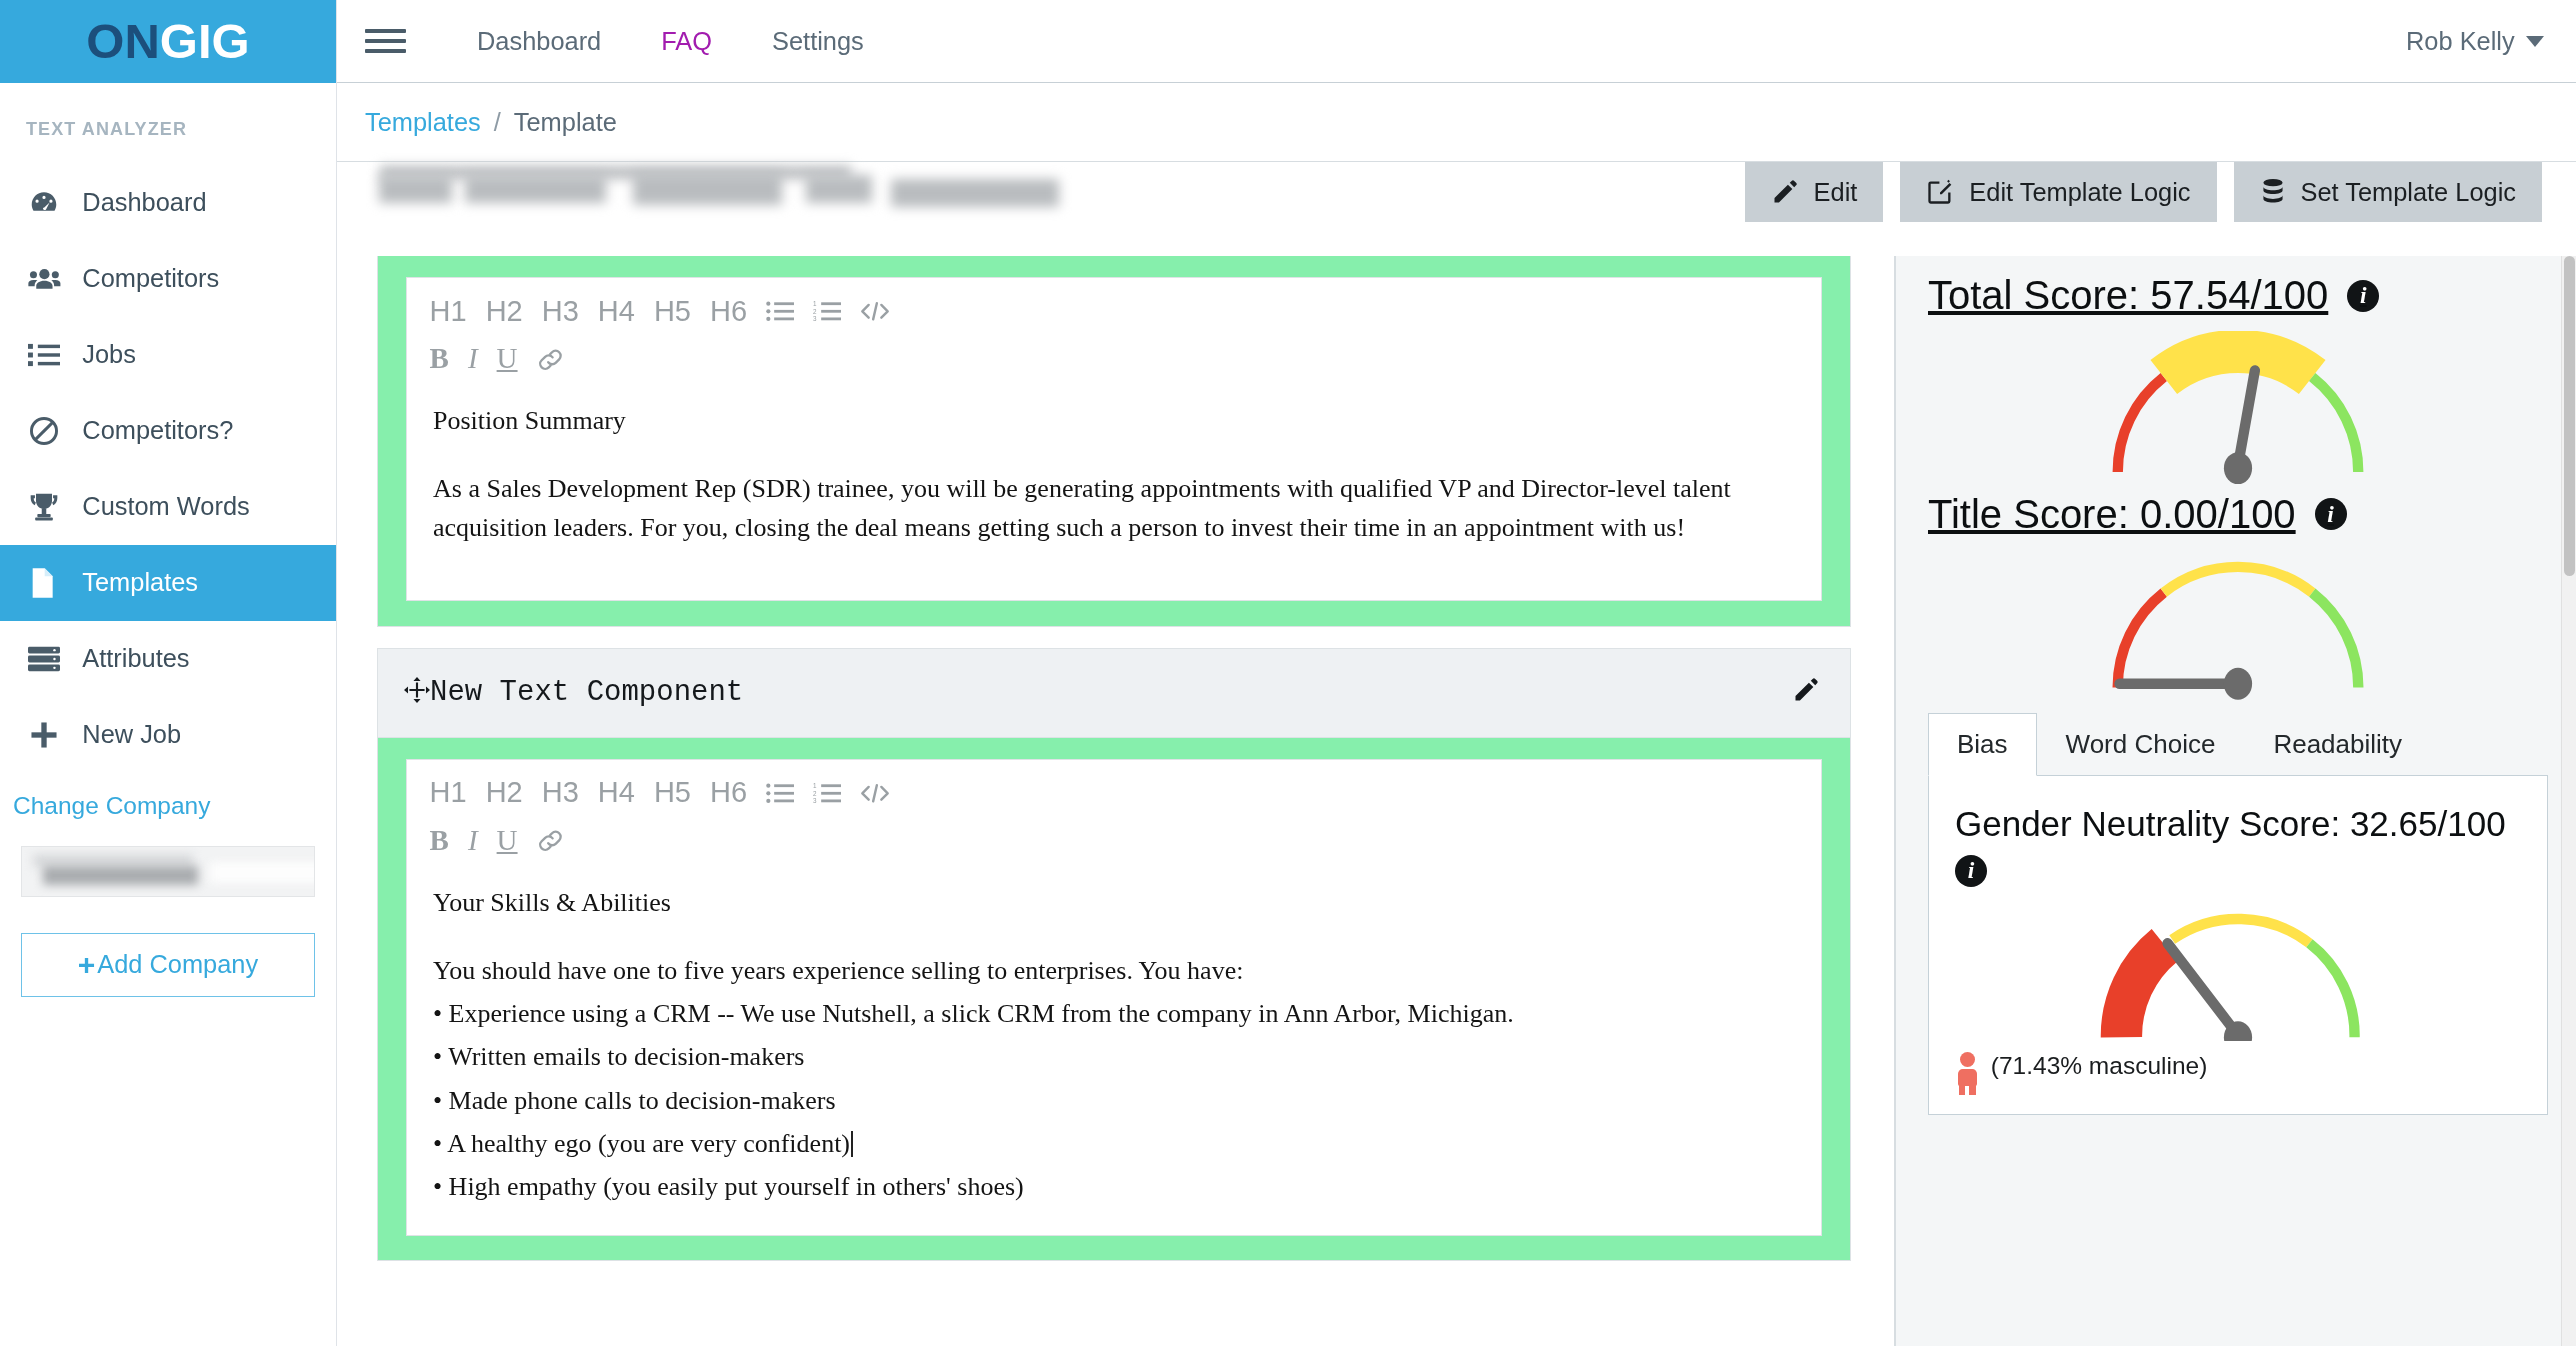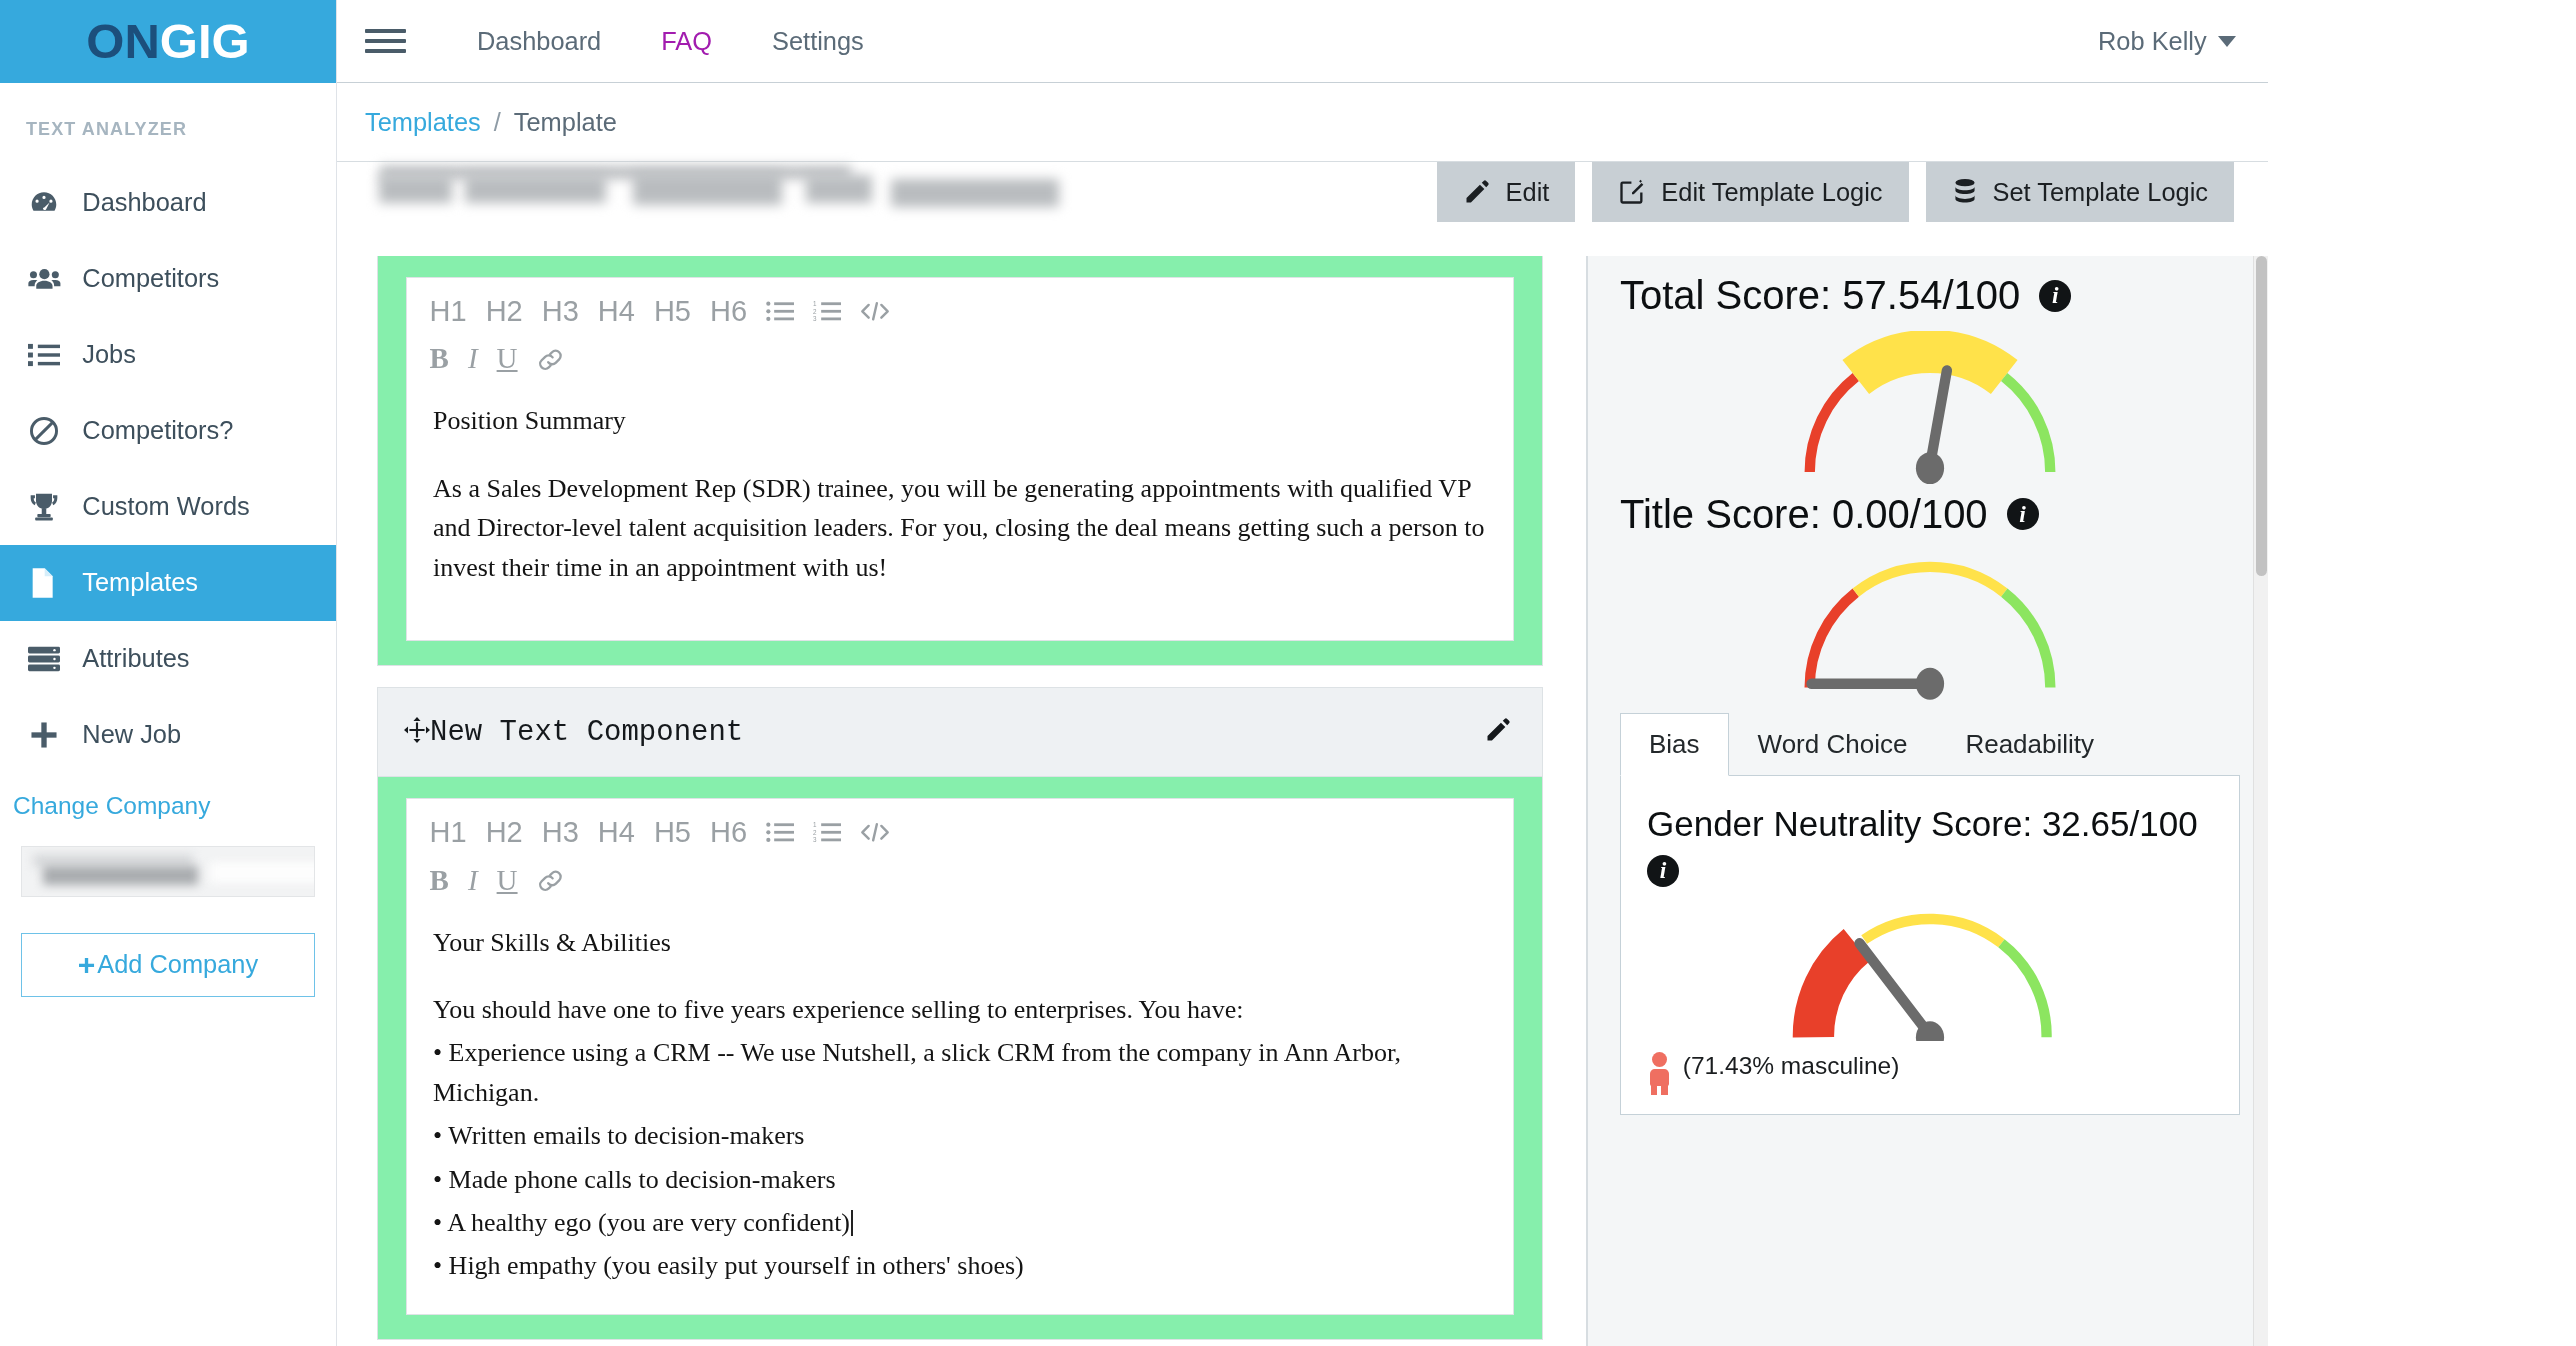--- a/index.html
+++ b/index.html
@@ -2,21 +2,21 @@
 <html style="font-size:15px"><head>
 <meta charset="utf-8">
 <style>
   * { box-sizing: border-box; margin: 0; padding: 0; }
   html, body {
     width: 2576px; height: 1346px;
     font-family: "Liberation Sans", sans-serif;
     background: #ffffff;
     overflow: hidden;
   }
-  .app { display: flex; width: 2268px; height: 1346px; position: relative; }
+  .app { display: flex; width: 2576px; height: 1346px; position: relative; }
 
   
   .sidebar {
     width: 337px; height: 1346px;
     background: #ffffff;
     border-right: 0.9px solid #dfe3e8;
     flex: 0 0 337px;
     position: relative;
   }
   .logo {
@@ -179,21 +179,21 @@
   
   .score-col {
     flex: 0 0 680px; width: 680px;
     background: #f4f6f7;
     padding: 0 0 0 0;
     position: relative; overflow: hidden;
   }
   .score-inner { padding: 17px 28px 0 32px; }
   .score-head {
     display: flex; align-items: center; gap: 19px;
-    font-size: 40px; color: #0c0f11; white-space: nowrap;
+    font-size: 40px; color: #0c0f11; white-space: nowrap; text-decoration: underline;
   }
   .info-dot {
     width: 32px; height: 32px; border-radius: 50%;
     background: #111416; color: #ffffff;
     font-family: "Liberation Serif", serif;
     font-size: 23.5px; font-weight: bold; font-style: italic;
     display: inline-flex; align-items: center; justify-content: center;
     flex: 0 0 32px; cursor: pointer;
   }
   .gauge-wrap { display: flex; justify-content: center; padding: 13px 0 5.6px 0; }

